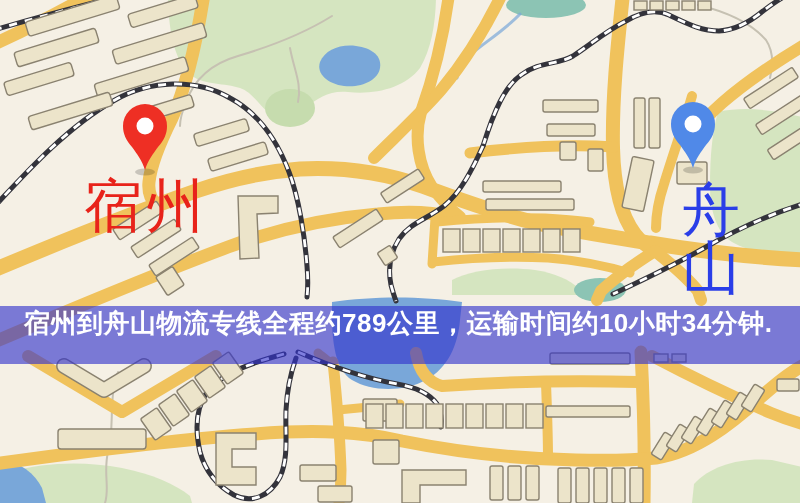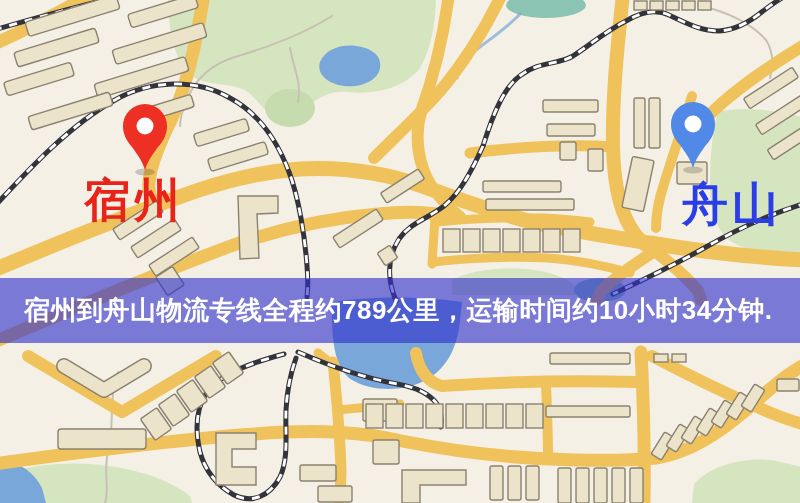--- a/index.html
+++ b/index.html
@@ -15,25 +15,25 @@
   .road{fill:none;stroke:var(--road,#f0c25c);stroke-linecap:round;stroke-linejoin:round}
   .rwb{fill:none;stroke:var(--railway,#33333b);stroke-width:5;stroke-linecap:round}
   .rww{fill:none;stroke:#ffffff;stroke-width:2.8;stroke-dasharray:8 8;stroke-linecap:butt}
   .b{fill:var(--building,#ece4ca);stroke:var(--building-outline,#8a8270);stroke-width:1.4}
   .bvOut{fill:none;stroke:var(--building-outline,#8a8270);stroke-width:16;stroke-linejoin:round;stroke-linecap:round}
   .bvIn{fill:none;stroke:var(--building,#ece4ca);stroke-width:13;stroke-linejoin:round;stroke-linecap:round}
   .pin-origin{fill:var(--origin-pin,#ee2f24)}
   .pin-dest{fill:var(--destination-pin,#5089e8)}
   .pin-hole{fill:#ffffff}
   .pin-shadow{fill:rgba(0,0,0,.18)}
-  .banner{position:absolute;left:0;top:278px;width:800px;height:65px;z-index:3;
-          background:var(--banner-bg,#3232cda1);display:flex;align-items:center}
+  .banner{position:absolute;left:0;top:306px;width:800px;height:58px;z-index:3;
+          background:var(--banner-bg,#3232cda1);display:flex;align-items:flex-start}
   .banner-text{color:var(--banner-text,#fff);font-size:26px;font-weight:bold;
                padding-left:24px;white-space:nowrap;letter-spacing:.5px}
-  .city{position:absolute;z-index:2;font-weight:bold;font-size:46px;line-height:1;letter-spacing:4px}
+  .city{position:absolute;z-index:2;font-weight:normal;font-size:58px;line-height:1;letter-spacing:4px}
   .city.origin{left:84px;top:177px;color:var(--origin-label-color,#e8231a)}
   .city.dest{left:682px;top:181px;color:var(--destination-label-color,#2a3ee8)}
 </style>
 </head>
 <body>
 
 <div class="stage">
 
   <svg width="800" height="503" viewBox="0 0 800 503">
     <defs>

